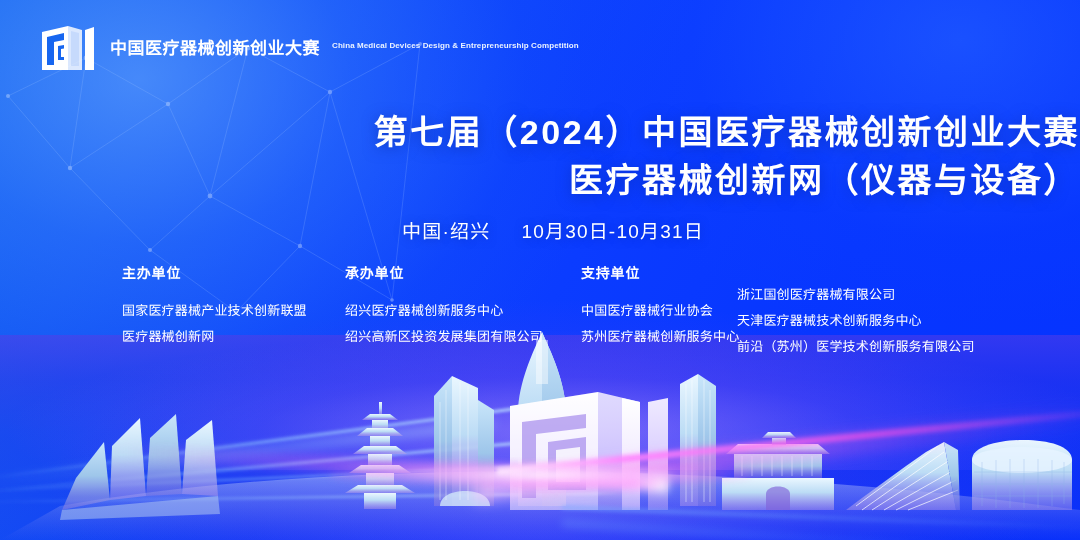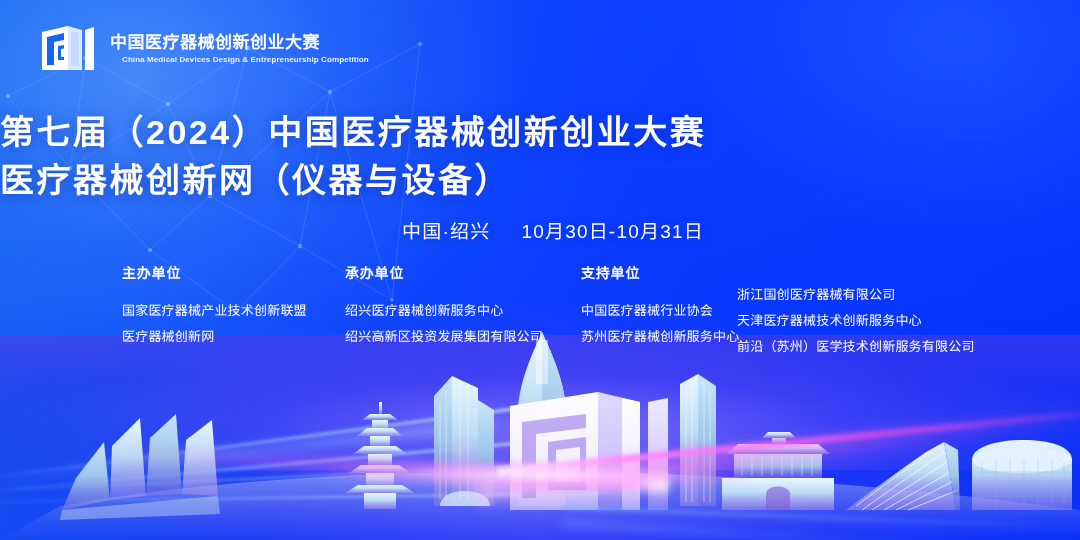--- a/index.html
+++ b/index.html
@@ -89,34 +89,34 @@
   }
   .sbr1 { left: 52%; top: 506px; width: 540px; height: 3px; transform: rotate(2.2deg); }
   .sbr2 { left: 52%; top: 520px; width: 520px; height: 6px; transform: rotate(3.6deg); opacity:0.5; filter: blur(4px); }
 
   
   .header-logo {
     position: absolute; left: 38px; top: 22px;
     display: flex; align-items: center; gap: 12px;
   }
   .logo-mark { width: 60px; height: 54px; display: block; }
-  .logo-text { display: flex; flex-direction: column; justify-content: space-between; }
+  .logo-text { display: flex; justify-content: space-between; }
   .logo-cn {
     color: #ffffff; font-size: 17px; font-weight: bold;
     letter-spacing: 0.5px; line-height: 1.15; white-space: nowrap;
   }
   .logo-en {
     color: #eaf2ff; font-size: 8px; font-weight: bold;
     letter-spacing: 0.1px; line-height: 1.3; white-space: nowrap; margin-top: 2px; margin-left: 12px;
   }
 
   
   .title-block {
     position: absolute; left: 0; top: 108px; width: 100%;
-    text-align: left;
+    text-align: right;
   }
   .title-line {
     color: #ffffff; font-size: 34px; font-weight: bold;
     letter-spacing: 2.5px; line-height: 1.42;
     text-shadow: 0 2px 14px rgba(10,40,160,0.55);
     white-space: nowrap;
   }
   .meta-line {
     position: absolute; left: 0; top: 216px; width: 100%;
     text-align: center; color: #ffffff;

